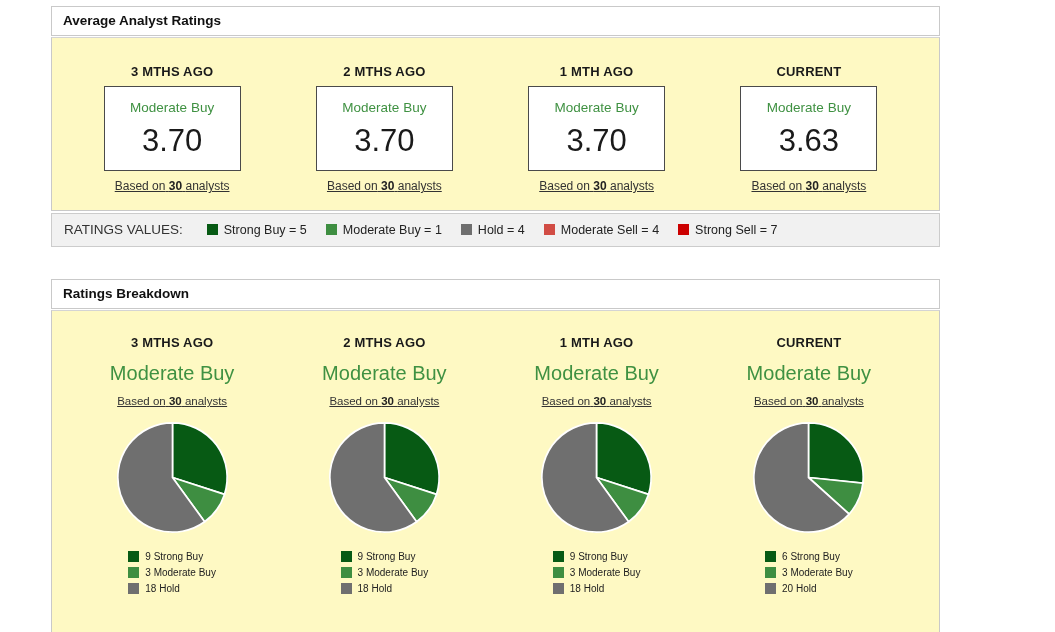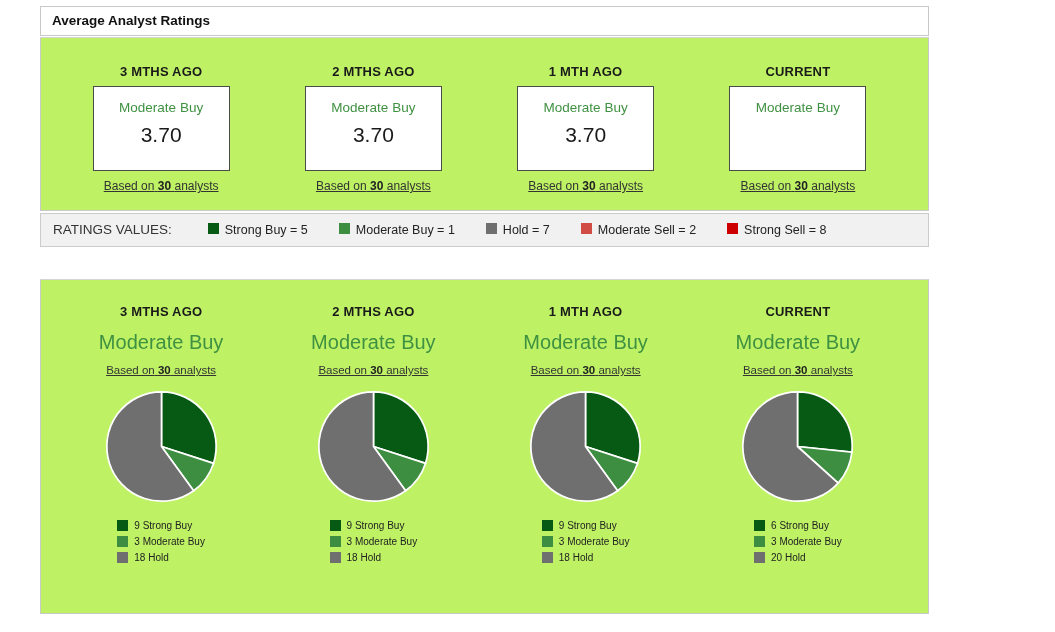--- a/index.html
+++ b/index.html
@@ -3,36 +3,36 @@
 <meta charset="utf-8">
 <style>
   * { box-sizing: border-box; margin: 0; padding: 0; }
   html, body { background: #ffffff; }
   body {
     width: 1055px; height: 632px;
     font-family: "Liberation Sans", sans-serif;
     color: #1a1a1a;
     overflow: hidden;
   }
-  .panel { width: 922px; margin-left: 7px; padding-left: 33px; }
+  .panel { width: 922px; margin-left: 18px; padding-left: 33px; }
   .panel-1 { margin-top: 6px; }
   .panel-2 { margin-top: 32px; }
   .panel-title {
     border: 1px solid #c9c9c9;
     background: #fff;
     font-size: 13.5px;
     font-weight: bold;
     color: #111;
     padding: 6px 11px 7px;
   }
   .panel-body {
     border: 1px solid #c9c9c9;
     border-top: 1px solid #d4d4d4;
     margin-top: 1px;
-    background: #bef264;
+    background: #fef9c3;
     display: flex;
   }
   .avg-body { padding: 26px 24px 17px 14px; }
   .bd-body  { padding: 24px 24px 46px 14px; }
   .col { flex: 1; text-align: center; }
   .period {
     font-size: 13px;
     font-weight: bold;
     color: #1a1a1a;
     letter-spacing: 0.2px;
@@ -43,36 +43,35 @@
     border: 1px solid #4a4a4a;
     background: #fff;
   }
   .rating-label-sm {
     padding-top: 13px;
     font-size: 13.5px;
     color: #3f9142;
   }
   .avg-value {
     margin-top: 8px;
-    font-size: 21px;
+    font-size: 31px;
     color: #1a1a1a;
   }
   .based-on { font-size: 12px; color: #333; text-decoration: underline; }
   .based-on b { color: #222; }
   .ratings-values {
     margin-top: 2px;
     border: 1px solid #cccccc;
     background: #f1f1f1;
     padding: 8px 12px 9px;
     display: flex;
     align-items: center;
-    gap: 12px;
   }
   .rv-label { font-size: 13.5px; color: #333; margin-right: 24px; }
-  .rv-item { display: flex; margin-right: 19px; font-size: 12.5px; color: #222; }
+  .rv-item { display: flex; align-items: center; margin-right: 19px; font-size: 12.5px; color: #222; }
   .chip { width: 11px; height: 11px; display: inline-block; margin-right: 6px; flex: none; }
   .bd-rating {
     margin-top: 12px;
     font-size: 20px;
     color: #3f9142;
   }
   .bd-based { margin-top: 10px; font-size: 11.5px; }
   .pie-wrap { margin-top: 13px; height: 115px; }
   .pie-wrap svg { display: block; margin: 0 auto; }
   .bd-legend { display: inline-block; text-align: left; margin-top: 13px; }
@@ -116,54 +115,56 @@
       </div>
       <div class="based-on">
         <span>Based on</span> <b>30</b> <span>analysts</span>
       </div>
     </div>
 
     <div class="col">
       <div class="period">CURRENT</div>
       <div class="avg-box">
         <div class="rating-label-sm">Moderate Buy</div>
+        <div class="avg-value">3.63</div>
       </div>
       <div class="based-on">
         <span>Based on</span> <b>30</b> <span>analysts</span>
       </div>
     </div>
 
   </div>
 
   <div class="ratings-values">
     <span class="rv-label">RATINGS VALUES:</span>
     <span class="rv-item">
       <span class="chip" style="background: rgb(7, 90, 20);"></span>
       <span>Strong Buy = 5</span>
     </span>
     <span class="rv-item">
       <span class="chip" style="background: rgb(62, 142, 65);"></span>
       <span>Moderate Buy = 1</span>
     </span>
     <span class="rv-item">
       <span class="chip" style="background: rgb(111, 111, 111);"></span>
-      <span>Hold = 7</span>
+      <span>Hold = 4</span>
     </span>
     <span class="rv-item">
       <span class="chip" style="background: rgb(209, 76, 68);"></span>
-      <span>Moderate Sell = 2</span>
+      <span>Moderate Sell = 4</span>
     </span>
     <span class="rv-item">
       <span class="chip" style="background: rgb(204, 0, 0);"></span>
-      <span>Strong Sell = 8</span>
+      <span>Strong Sell = 7</span>
     </span>
   </div>
 </section>
 
 <section class="panel panel-2">
+  <div class="panel-title">Ratings Breakdown</div>
 
   <div class="panel-body bd-body">
 
     <div class="col">
       <div class="period">3 MTHS AGO</div>
       <div class="bd-rating">Moderate Buy</div>
       <div class="based-on bd-based">
         <span>Based on</span> <b>30</b> <span>analysts</span>
       </div>
       <div class="pie-wrap">

